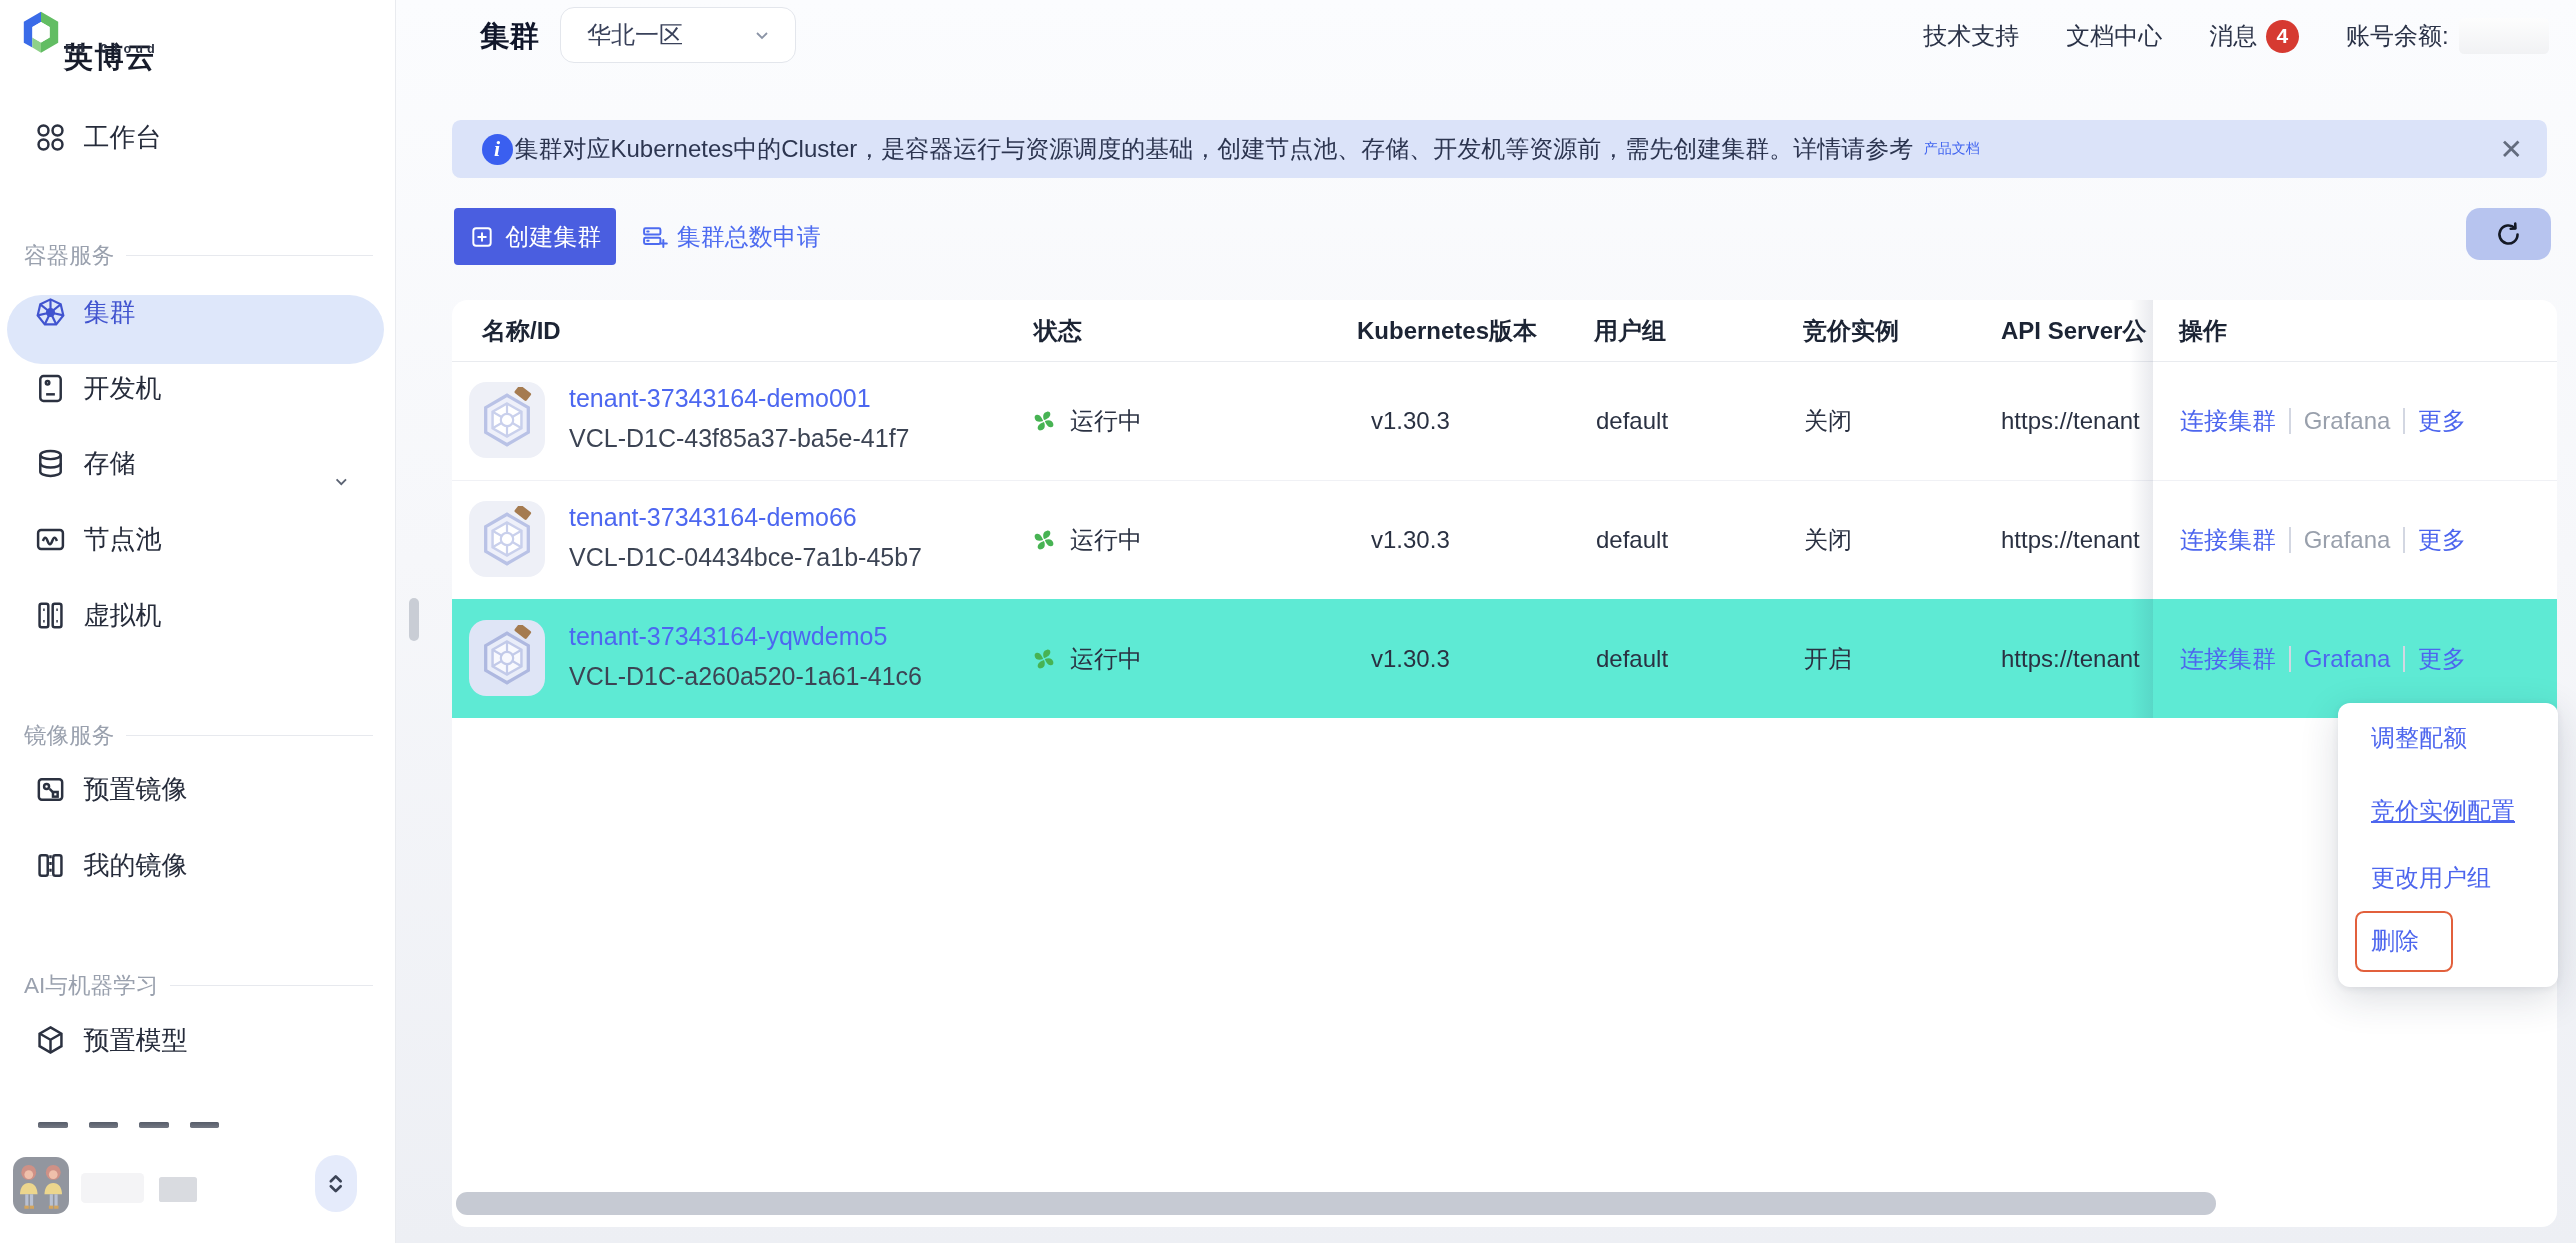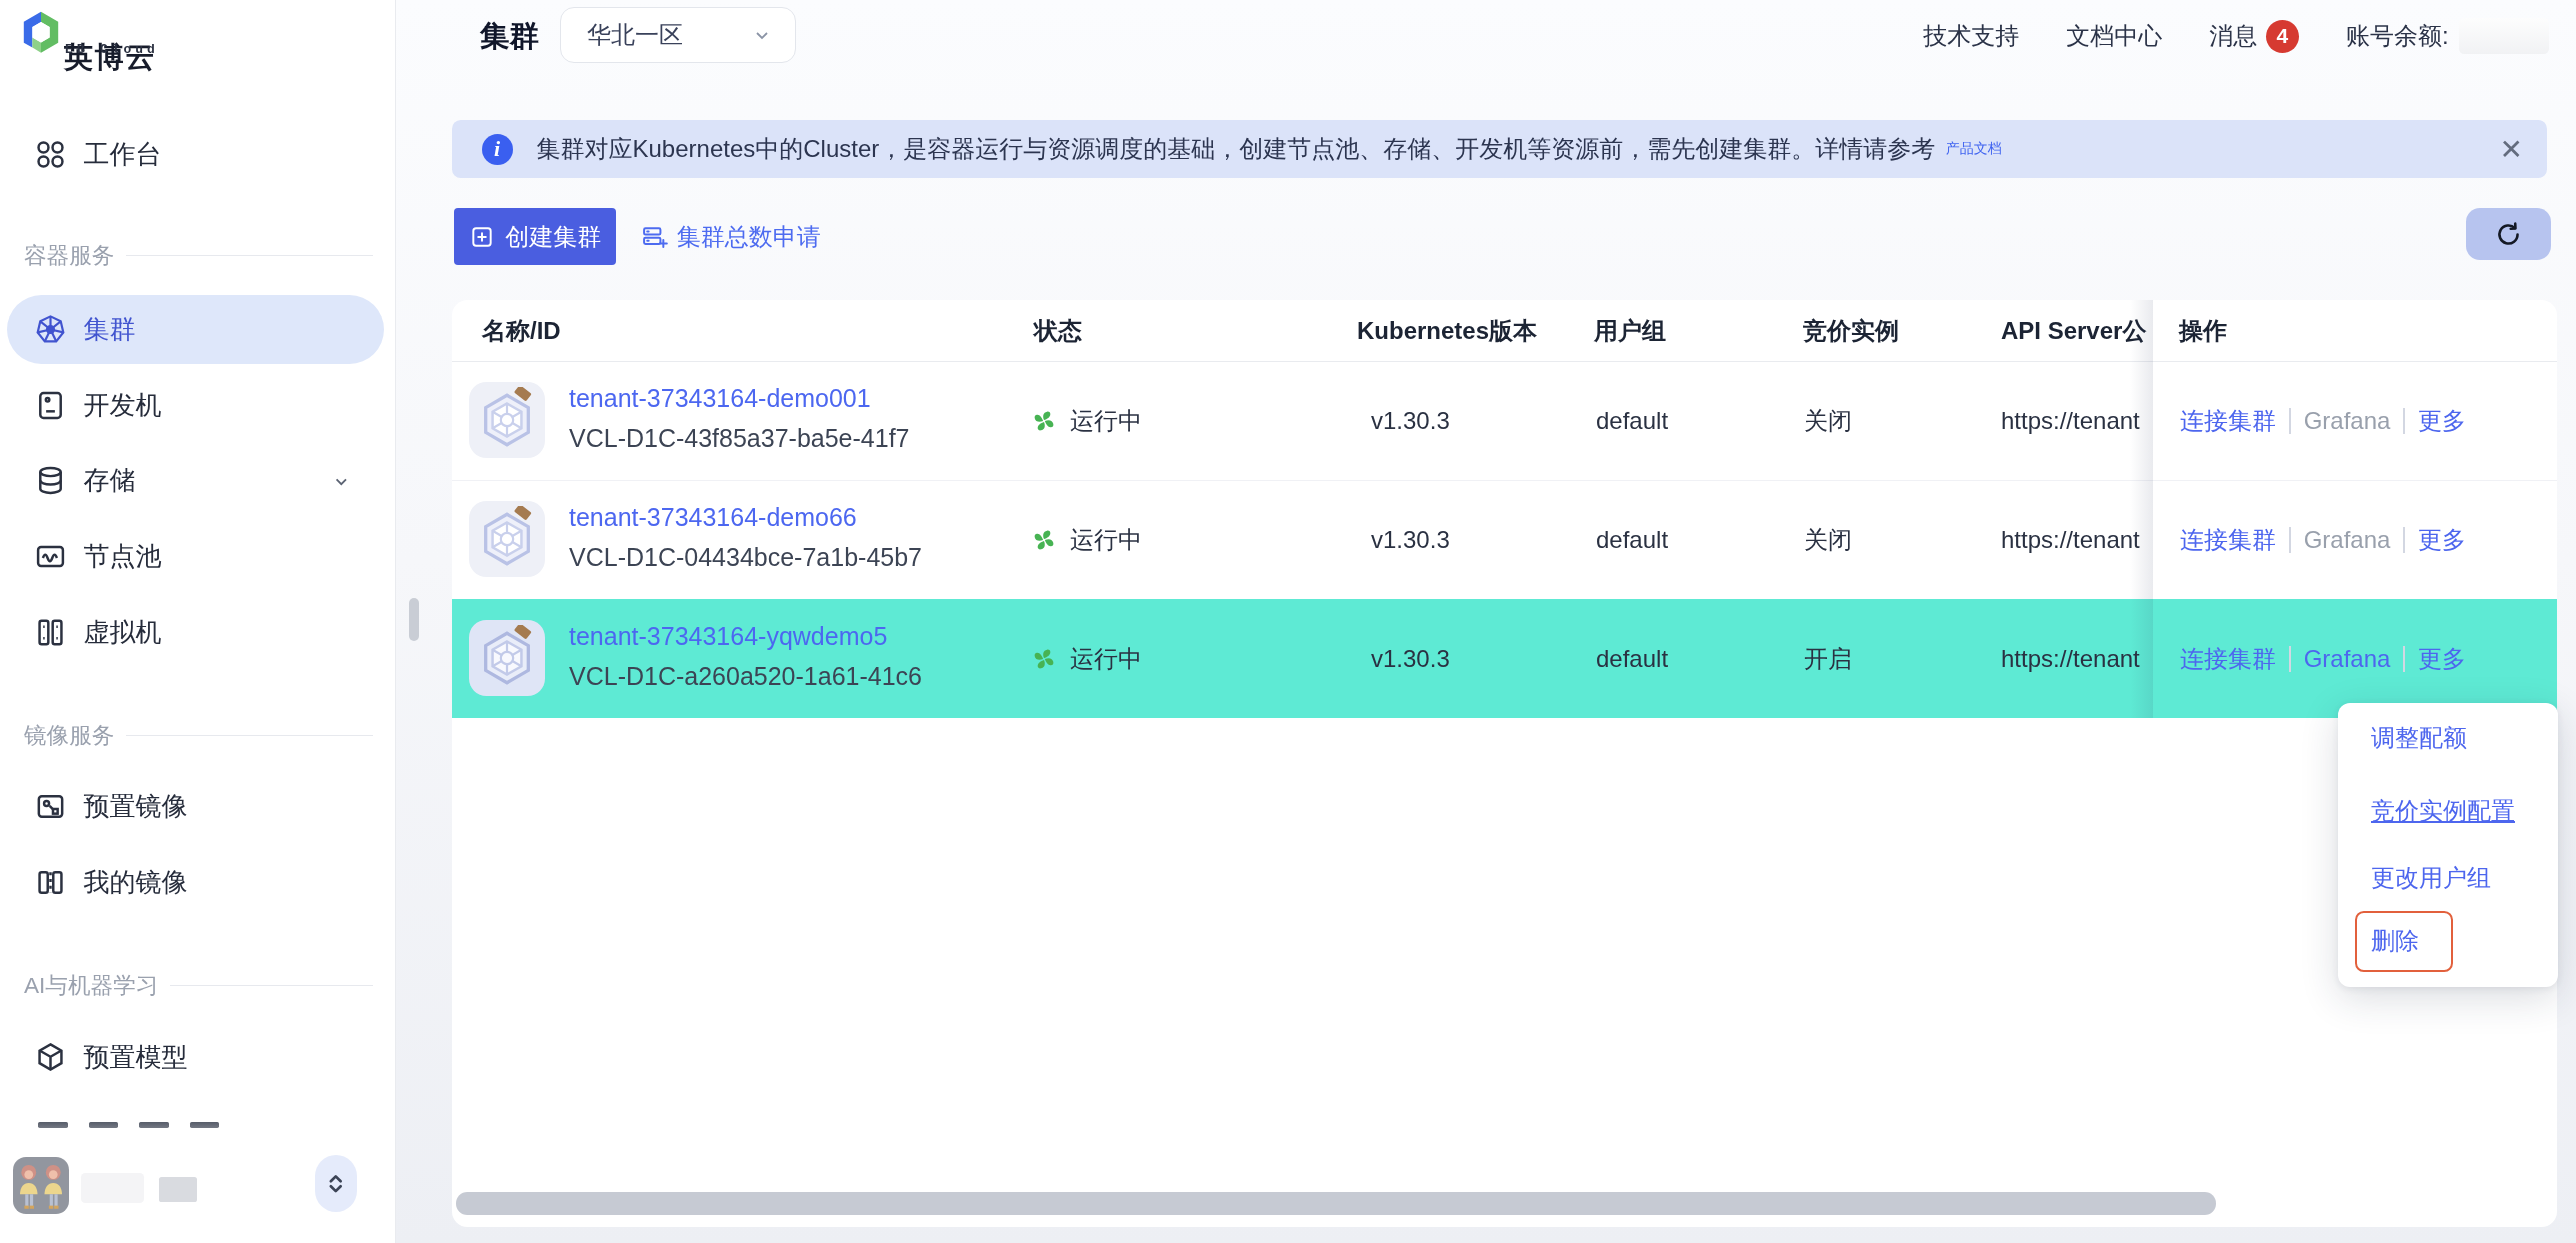--- a/index.html
+++ b/index.html
@@ -7,21 +7,21 @@
     width:2576px;height:1244px;position:relative;overflow:hidden;
     background:linear-gradient(180deg,#fbfcfe 0%,#f6f7fa 45%,#edeff4 100%);
     font-family:"Liberation Sans","DejaVu Sans",sans-serif;color:#242b3d;
   }
   .abs{position:absolute;}
   svg{display:block;}
   
   .sidebar{position:absolute;left:0;top:0;width:395px;height:1244px;background:#fff;border-right:0.9px solid #e9ebef;z-index:30;}
   .brand-name{font-size:29px;font-weight:bold;color:#171c2b;letter-spacing:1.7px;}
   .brand-sub{font-size:13px;font-weight:600;color:#2a3040;letter-spacing:3.9px;font-family:"Liberation Mono","DejaVu Sans Mono",monospace;}
-  .nav-item{position:absolute;left:7px;width:377px;height:69px;display:flex;align-items:center;border-radius:38px;cursor:pointer;}
+  .nav-item{position:absolute;left:7px;width:377px;height:69px;display:flex;border-radius:38px;cursor:pointer;}
   .nav-item .icn{width:35px;height:35px;margin-left:26px;color:#2b3140;}
   .nav-item .lbl{font-size:26px;color:#262c3b;margin-left:15.6px;}
   .nav-item.active{background:#dee7fa;}
   .nav-item.active .lbl{color:#4154cf;font-weight:500;}
   .nav-item.active .icn{color:#4154cf;}
   .sec{position:absolute;left:24px;width:349px;height:28px;display:flex;align-items:center;}
   .sec .t{font-size:22.6px;color:#9aa1ae;white-space:nowrap;}
   .sec .ln{flex:1;height:0.9px;background:#e7e9ee;margin-left:12px;}
   .chev-right{position:absolute;right:31px;top:24px;color:#5c6474;}
   .partial-marks span{display:inline-block;width:29.5px;height:6px;background:#3a4150;margin-right:21px;border-radius:1.7px;}
@@ -38,21 +38,21 @@
   .region-select .c{margin-right:21px;color:#8b94a6;}
   .top-right{position:absolute;right:27px;top:17.4px;height:38px;display:flex;align-items:center;gap:47px;font-size:24px;color:#2b3348;}
   .top-link{cursor:pointer;white-space:nowrap;}
   .msg-wrap{display:flex;align-items:center;gap:8.7px;cursor:pointer;}
   .badge{width:33px;height:33px;border-radius:50%;background:#d63a31;color:#fff;font-size:21px;font-weight:bold;display:flex;align-items:center;justify-content:center;}
   .balance{display:flex;align-items:center;gap:10.4px;}
   .balance-blur{width:90px;height:36px;border-radius:5.2px;background:linear-gradient(180deg,#fdfdfd,#f1f2f4);}
   
   .banner{position:absolute;left:452px;top:120px;width:2095px;height:58px;background:#dbe3f9;border-radius:8.7px;display:flex;align-items:center;z-index:2;}
   .info-i{width:31px;height:31px;border-radius:50%;background:#3a5ff0;color:#fff;font-size:22px;font-weight:bold;font-family:"Liberation Serif","DejaVu Serif",serif;font-style:italic;display:flex;align-items:center;justify-content:center;margin-left:29.5px;flex:0 0 auto;}
-  .banner .txt{font-size:24px;color:#2c3550;margin-left:24px;white-space:nowrap;overflow:hidden;}
+  .banner .txt{font-size:24px;color:#2c3550;margin-left:2px;white-space:nowrap;overflow:hidden;}
   .banner .lnk{color:#3f63f0;margin-left:10.4px;cursor:pointer;white-space:nowrap;}
   .banner .cls{margin-left:auto;margin-right:24px;font-size:28px;color:#636c7e;cursor:pointer;}
   
   .btn-primary{position:absolute;left:454px;top:208px;width:162px;height:57px;background:#4a5ee0;border-radius:4px;color:#fff;display:flex;align-items:center;justify-content:center;gap:10.4px;font-size:24px;cursor:pointer;}
   .link-btn{position:absolute;left:640px;top:208px;height:57px;display:flex;align-items:center;gap:8.7px;color:#4d6bf0;font-size:24px;cursor:pointer;}
   .btn-refresh{position:absolute;left:2466px;top:208px;width:85px;height:52px;background:#b7c4ef;border-radius:14px;display:flex;align-items:center;justify-content:center;cursor:pointer;color:#141925;}
   
   .card{position:absolute;left:452px;top:300px;width:2105px;height:927px;background:#fff;border-radius:15.6px;z-index:3;}
   .thead{position:absolute;left:0;top:0;width:2105px;height:61px;border-bottom:0.9px solid #e9ebef;}
   .th{position:absolute;top:0;height:61px;display:flex;align-items:center;font-size:24px;font-weight:bold;color:#1c2434;white-space:nowrap;}

